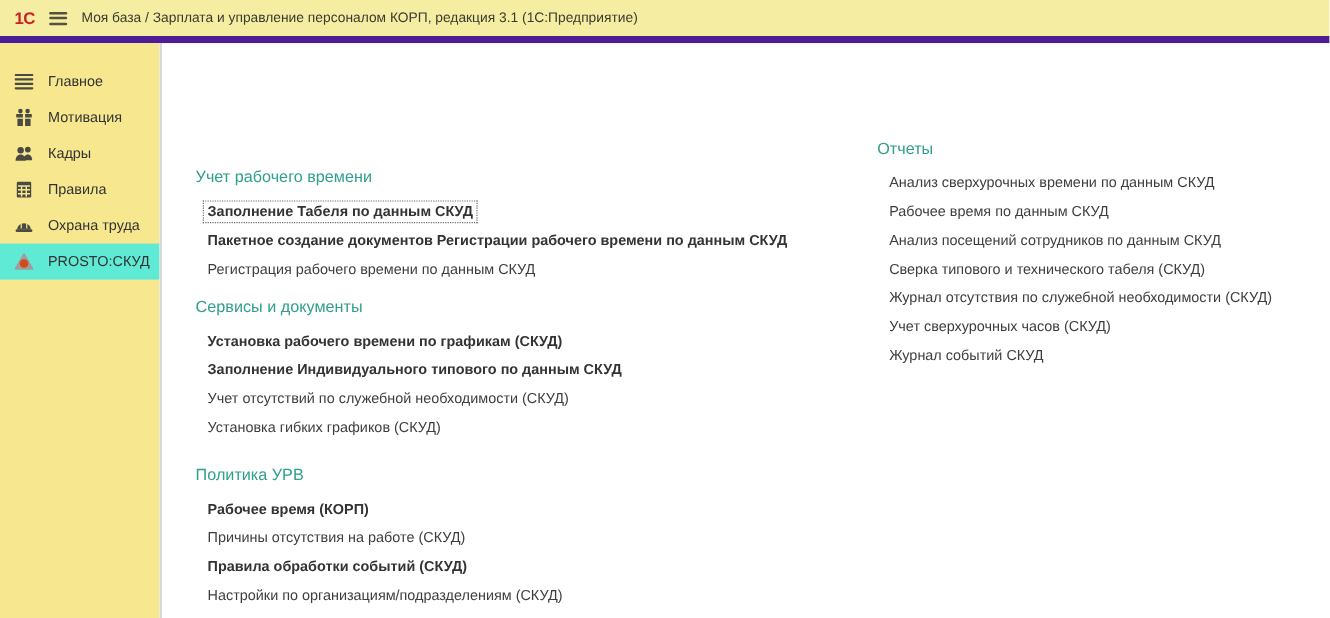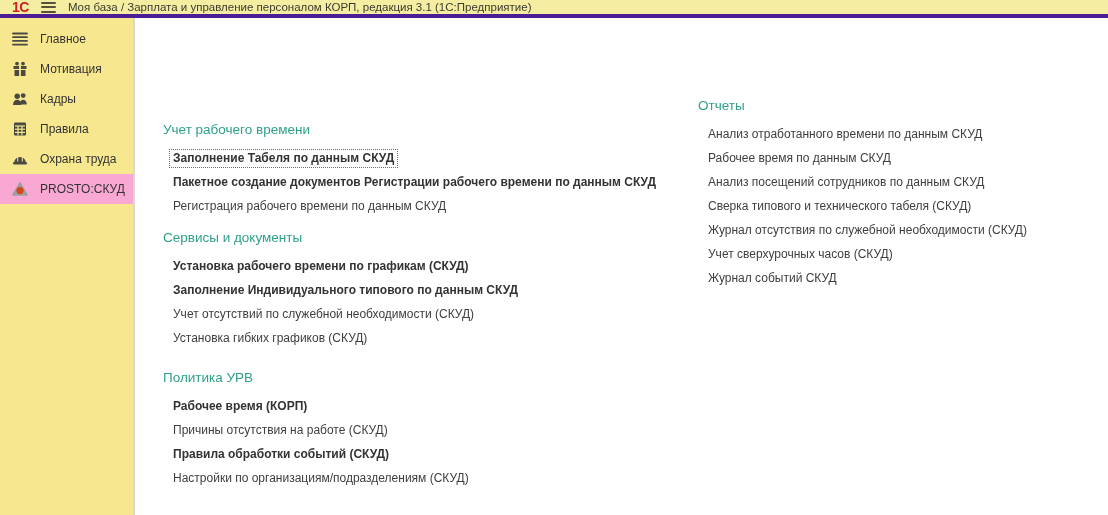--- a/index.html
+++ b/index.html
@@ -3,59 +3,59 @@
 <meta charset="utf-8">
 <style>
   * { box-sizing: border-box; margin: 0; padding: 0; }
   html, body { width: 1108px; height: 515px; }
   body { font-family: "Liberation Sans", sans-serif; background: #fff; }
 
   .app { width: 1108px; height: 515px; display: flex; flex-direction: column; overflow: hidden; }
 
   
   .titlebar {
-    height: 18px; flex: none;
+    height: 36px; flex: none;
     background: #F5EEA2;
-    border-bottom: 4px solid #4c1d95;
+    border-bottom: 6px solid #4c1d95;
     display: flex; align-items: center;
     padding: 0 8px; gap: 12px;
   }
   .logo {
     color: #CE2029; font-weight: bold; font-size: 14px;
     letter-spacing: -0.5px; line-height: 20px; padding-left: 4px;
   }
   .hamburger { width: 15px; height: 11px; display: flex; flex-direction: column; justify-content: space-between; cursor: pointer; }
   .hamburger i { display: block; height: 2px; background: #55513C; border-radius: 1px; }
   .wintitle { font-size: 11.5px; color: #3B3B30; white-space: nowrap; }
 
   
   .bodyrow { flex: 1; display: flex; min-height: 0; }
 
   .sidebar {
     width: 133px; flex: none;
     background: #F7E88F;
-    padding-top: 6px;
+    padding-top: 17px;
   }
   .nav-item {
     height: 30px; display: flex; align-items: center;
     padding-left: 11px; gap: 11px;
     font-size: 12px; color: #333; cursor: pointer; white-space: nowrap;
   }
-  .nav-item.selected { background: #f9a8d4; }
+  .nav-item.selected { background: #5eead4; }
   .nav-ico { width: 18px; height: 16px; flex: none; display: flex; align-items: center; justify-content: center; }
 
   .content {
     flex: 1; background: #fff;
     border-left: 2px solid #D8D8D8;
     padding: 79px 0 0 28px;
     display: flex; align-items: flex-start;
     overflow: hidden;
   }
   .col-left { width: 535px; flex: none; margin-top: 24px; }
-  .col-right { flex: 1; }
+  .col-right { flex: 1; margin-left: 33px; }
 
   .sec { margin-bottom: 14px; }
   .sec-politika { margin-top: 22px; }
   .sec-title {
     color: #2FA08C; font-size: 13.5px; font-weight: 400;
     line-height: 17px; margin-bottom: 12px;
   }
   .links { margin-left: 7px; }
   .link {
     display: table; font-size: 12px; line-height: 15px;
@@ -208,21 +208,21 @@
           </div>
         </section>
 
       </div>
 
       <div class="col-right">
 
         <section class="sec">
           <h2 class="sec-title">Отчеты</h2>
           <div class="links">
-            <a class="link">Анализ отработанного времени по данным СКУД</a>
+            <a class="link">Анализ сверхурочных времени по данным СКУД</a>
             <a class="link">Рабочее время по данным СКУД</a>
             <a class="link">Анализ посещений сотрудников по данным СКУД</a>
             <a class="link">Сверка типового и технического табеля (СКУД)</a>
             <a class="link">Журнал отсутствия по служебной необходимости (СКУД)</a>
             <a class="link">Учет сверхурочных часов (СКУД)</a>
             <a class="link">Журнал событий СКУД</a>
           </div>
         </section>
 
       </div>

